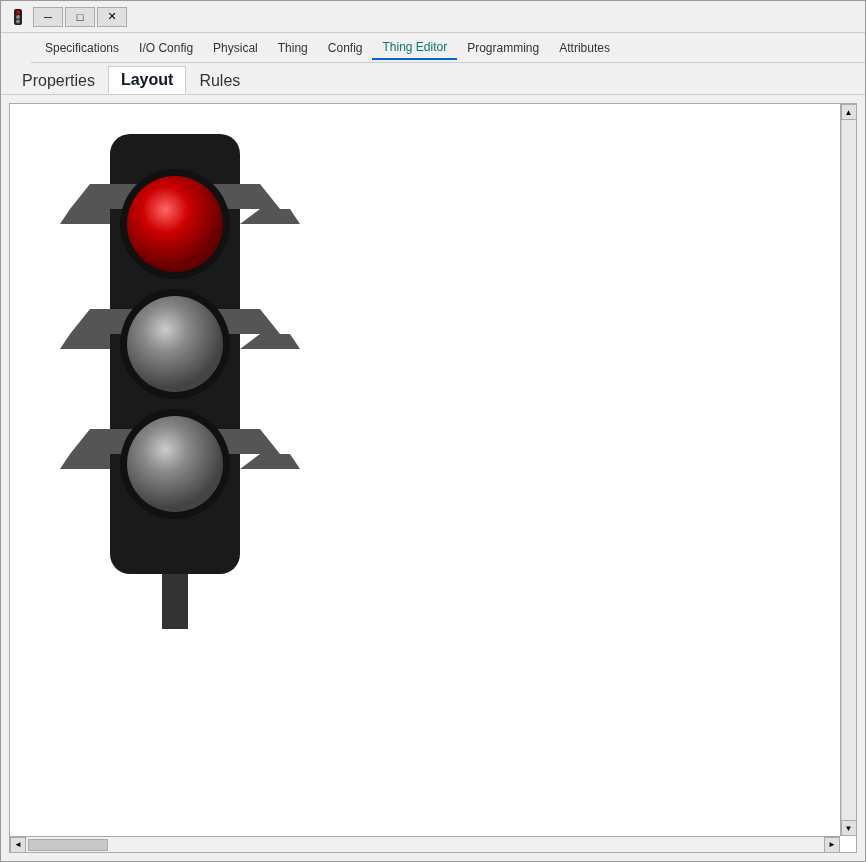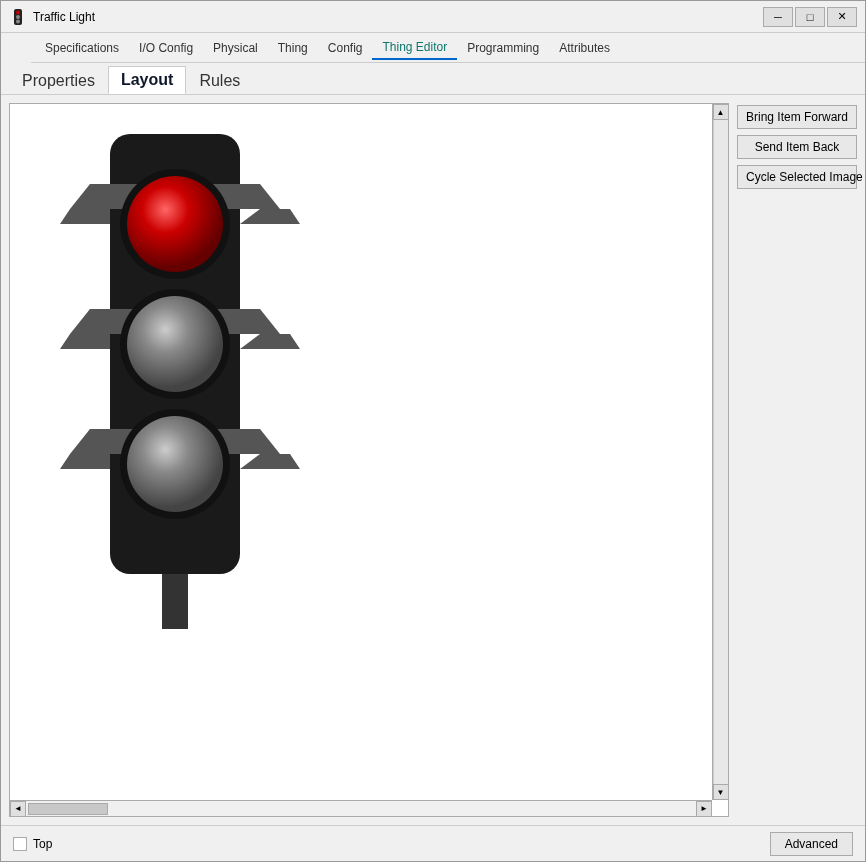--- a/index.html
+++ b/index.html
@@ -235,21 +235,20 @@
 
   <div class="titlebar">
     <div class="titlebar-icon">
       <svg width="16" height="16" viewBox="0 0 16 16">
         <rect x="4" y="0" width="8" height="16" rx="2" fill="#222"></rect>
         <circle cx="8" cy="3.5" r="2" fill="#cc0000"></circle>
         <circle cx="8" cy="8" r="2" fill="#888"></circle>
         <circle cx="8" cy="12.5" r="2" fill="#888"></circle>
       </svg>
     </div>
-    <span class="titlebar-title">Traffic Light</span>
     <div class="titlebar-controls">
       <button class="titlebar-btn">─</button>
       <button class="titlebar-btn">□</button>
       <button class="titlebar-btn close">✕</button>
     </div>
   </div>
 
   <div class="menubar">
     <div class="menu-tab">Specifications</div>
     <div class="menu-tab">I/O Config</div>
@@ -331,29 +330,17 @@
       </div>
 
       <div class="canvas-scroll-h">
         <div class="scroll-btn-h">◄</div>
         <div class="scroll-track-h"></div>
         <div style="flex:1;"></div>
         <div class="scroll-btn-h">►</div>
       </div>
     </div>
 
-    <div class="sidebar-buttons">
-      <button class="sidebar-btn">Bring Item Forward</button>
-      <button class="sidebar-btn">Send Item Back</button>
-      <button class="sidebar-btn">Cycle Selected Image</button>
-    </div>
 
   </div>
 
-  <div class="footer">
-    <div class="footer-left">
-      <div class="checkbox"></div>
-      <span>Top</span>
-    </div>
-    <button class="advanced-btn">Advanced</button>
-  </div>
 
 </div>
 
 </body></html>

